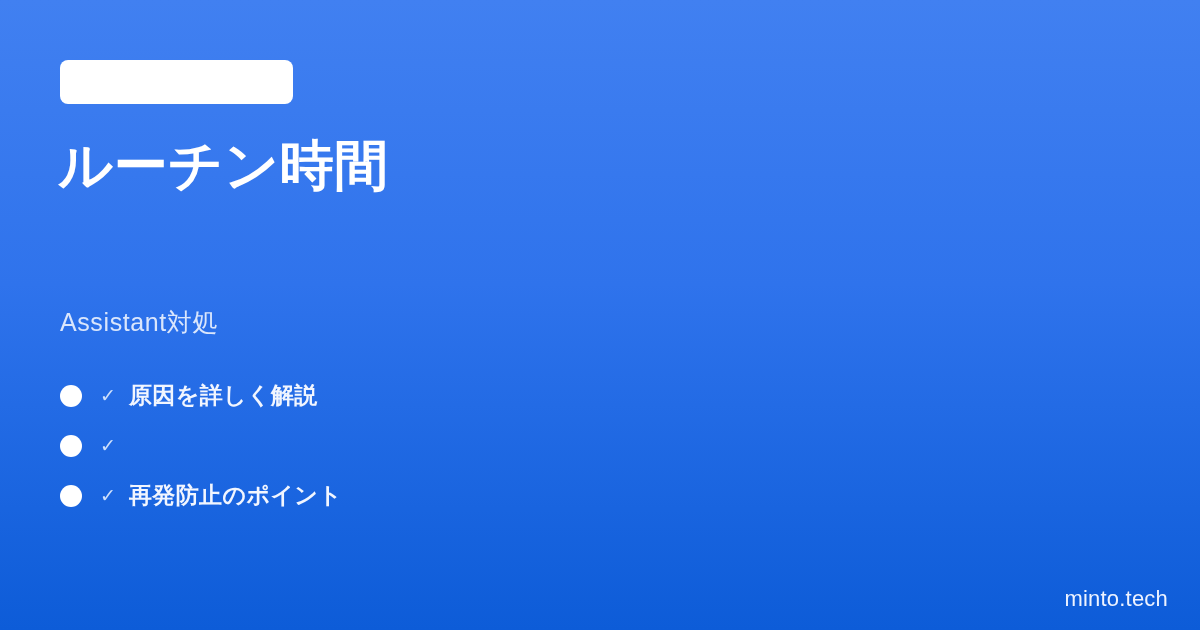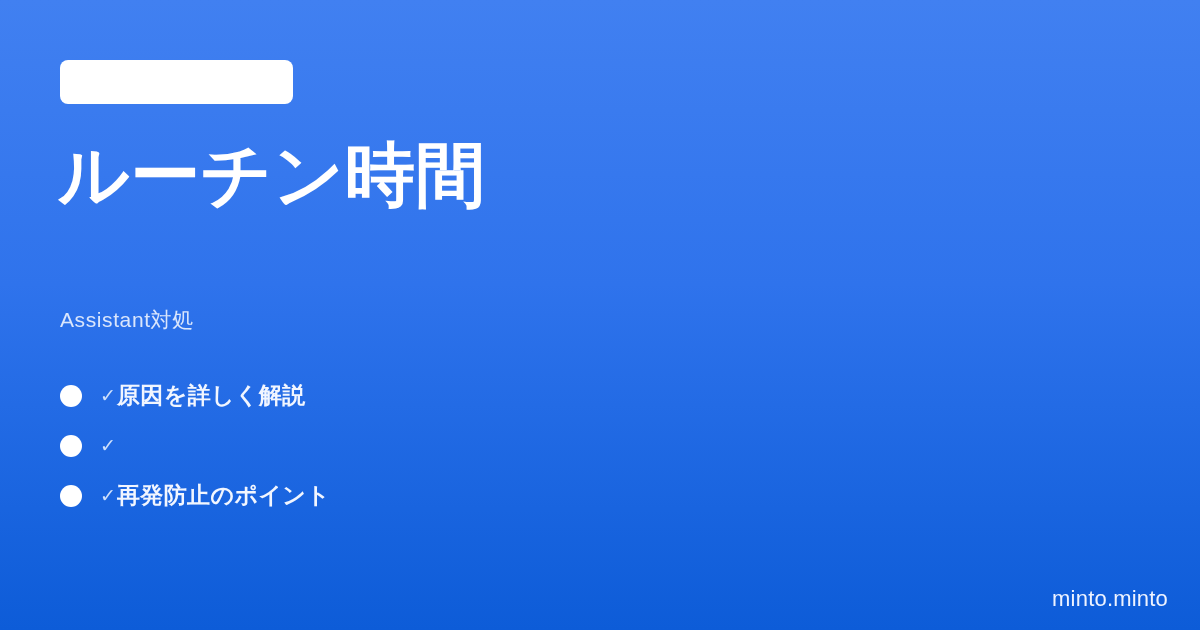--- a/index.html
+++ b/index.html
@@ -46,34 +46,34 @@
     overflow: hidden;
   }
 
   
   .title {
     position: absolute;
     left: 58px;
     top: 132px;
     width: 1020px;
     color: #ffffff;
-    font-size: 70px;
+    font-size: 54px;
     font-weight: 700;
     line-height: 1.24;
     letter-spacing: 0.5px;
   }
   .title-line { display: block; }
 
   
   .subtitle {
     position: absolute;
     left: 60px;
     top: 307px;
     color: #dae6fc;
-    font-size: 21px;
+    font-size: 25px;
     font-weight: 400;
     letter-spacing: 0.6px;
     line-height: 1.2;
   }
 
   
   .features {
     position: absolute;
     left: 60px;
     top: 381px;
@@ -95,21 +95,21 @@
     flex: 0 0 22px;
   }
   .check-mark {
     margin-left: 18px;
     font-size: 19px;
     line-height: 1;
     color: #cfe0fb;
     flex: 0 0 auto;
   }
   .feature-label {
-    margin-left: 1px;
+    margin-left: 13px;
     color: #f2f6ff;
     font-size: 23px;
     font-weight: 700;
     letter-spacing: 0.4px;
     white-space: nowrap;
   }
 
   
   .footer-brand {
     position: absolute;
@@ -150,15 +150,15 @@
     </li>
 
     <li class="feature-row">
       <span class="bullet-dot"></span>
       <span class="check-mark">✓</span>
       <span class="feature-label">再発防止のポイント</span>
     </li>
 
   </ul>
 
-  <div class="footer-brand">minto.minto</div>
+  <div class="footer-brand">minto.tech</div>
 
 </div>
 
 </body></html>

